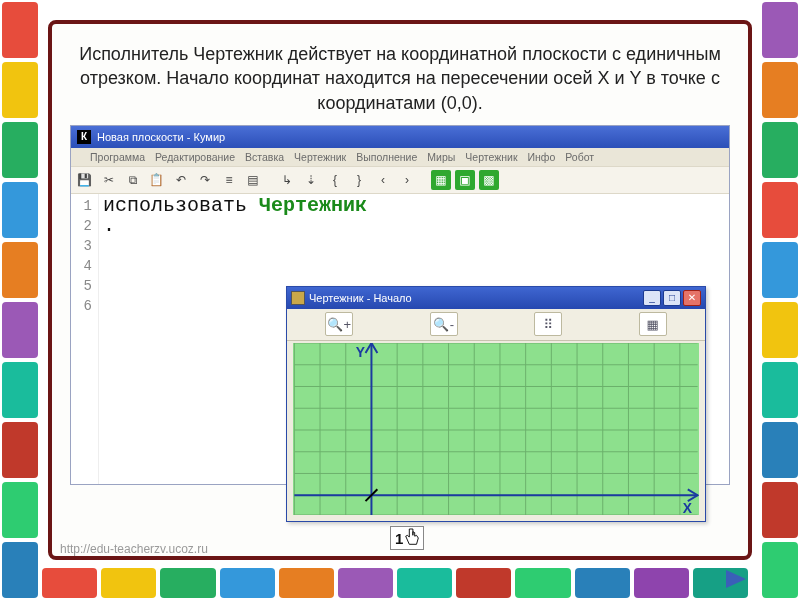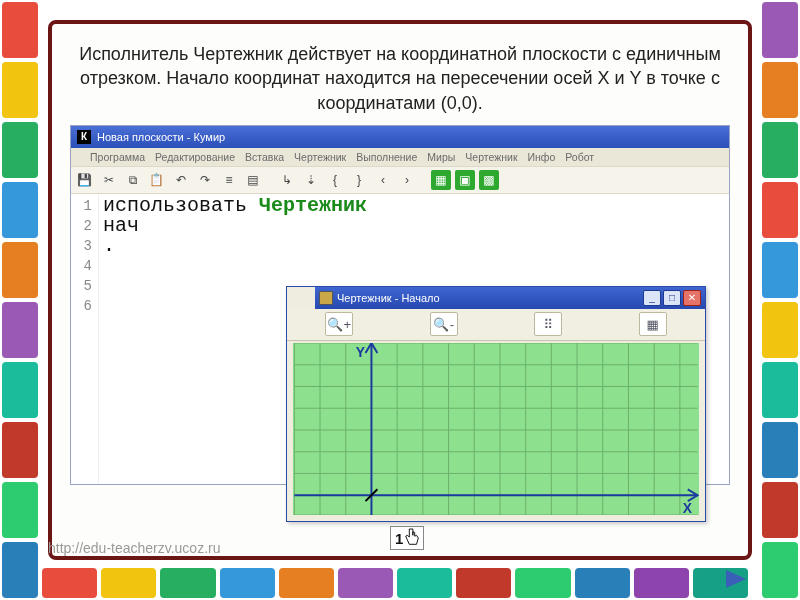--- a/index.html
+++ b/index.html
@@ -57,21 +57,21 @@
 
   .inner-win {
     position:absolute; left:215px; top:92px; width:420px; height:236px;
     border:1px solid #2a4aa8;
     background:#efece0;
     box-shadow:2px 2px 4px rgba(0,0,0,.2);
   }
   .inner-title {
     height:22px;
     background:linear-gradient(#3f66d1,#2648b0);
-    color:#fff; font-size:11px; display:flex; align-items:center; padding:0 4px;margin-left:28px;
+    color:#fff; font-size:11px; display:flex; align-items:center; padding:0 4px;
   }
   .inner-title .spacer{flex:1;}
   .winbtn { width:18px; height:16px; margin-left:2px; background:#dce4f7; border:1px solid #1c3a90; border-radius:2px; display:flex; align-items:center; justify-content:center; font-size:10px; color:#1c3a90;}
   .winbtn.close{ background:#e57368; color:#fff; border-color:#a02015;}
   .inner-toolbar { height:32px; display:flex; align-items:center; justify-content:space-around; background:#f1eee2; border-bottom:1px solid #c8c3af;}
   .ibtn { width:28px; height:24px; border:1px solid #bdb99f; background:#fff; border-radius:2px; display:flex; align-items:center; justify-content:center; font-size:13px; color:#556;}
 
   .grid-wrap {
     position:absolute; left:6px; right:6px; top:56px; bottom:6px;
     background:#8de08d;
@@ -83,22 +83,22 @@
     display:flex; align-items:center; font-size:15px; font-weight:bold; color:#111;
     background:#fff; border:1px solid #888; padding:0 2px 0 4px;
   }
   .cursor-overlay svg { width:18px; height:22px; }
 
   .play-btn {
     position:absolute; right:52px; bottom:10px;
     width:24px; height:22px;
   }
   .footer-link {
-    position:absolute; left:48px; bottom:44px;
-    font-size:14px; color:#9a9a9a;margin-top:30px;
+    position:absolute; left:60px; bottom:44px;
+    font-size:12px; color:#9a9a9a;margin-top:30px;
   }
 </style>
 </head>
 <body>
 
 <div class="crayon-border left">
   <div class="crayon" style="background:#e74c3c"></div>
     <div class="crayon" style="background:#f1c40f"></div>
   <div class="crayon" style="background:#27ae60"></div>
     <div class="crayon" style="background:#3498db"></div>
@@ -181,21 +181,20 @@
       <div class="gutter">
         <div>1</div>
         <div>2</div>
         <div>3</div>
         <div>4</div>
         <div>5</div>
         <div>6</div>
       </div>
       <div class="code">
         <div class="row"><span>использовать </span><span class="kw-green">Чертежник</span></div>
-        <div class="row"><span>нач</span></div>
         <div class="row"><span>.</span></div>
         <div class="row"><span></span></div>
       </div>
 
       <div class="inner-win">
         <div class="inner-title">
           <span style="background:#caa84a;width:14px;height:14px;display:inline-block;margin-right:4px;border:1px solid #555"></span>
           <span>Чертежник - Начало</span>
           <span class="spacer"></span>
           <div class="winbtn">_</div>

